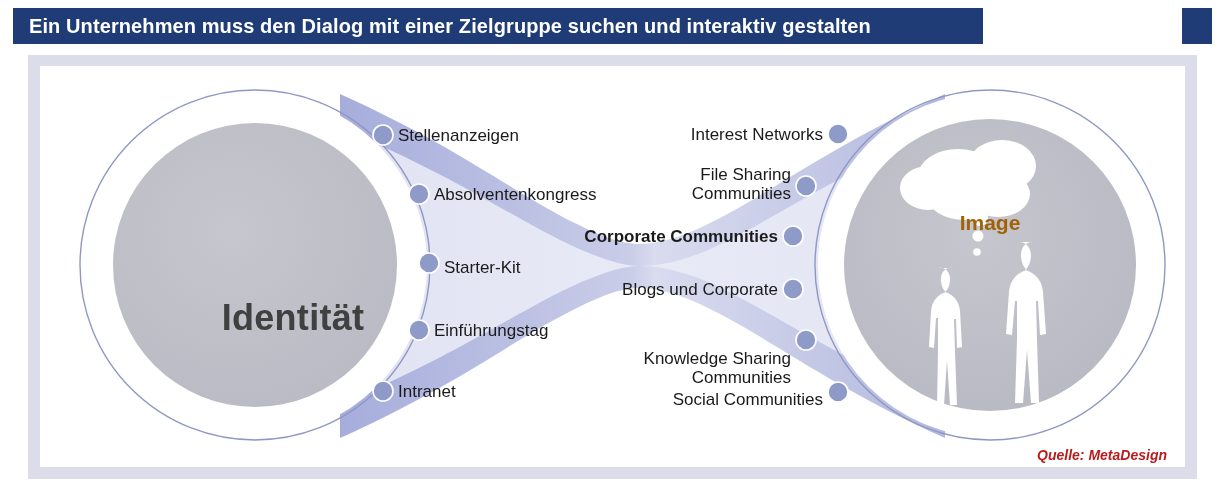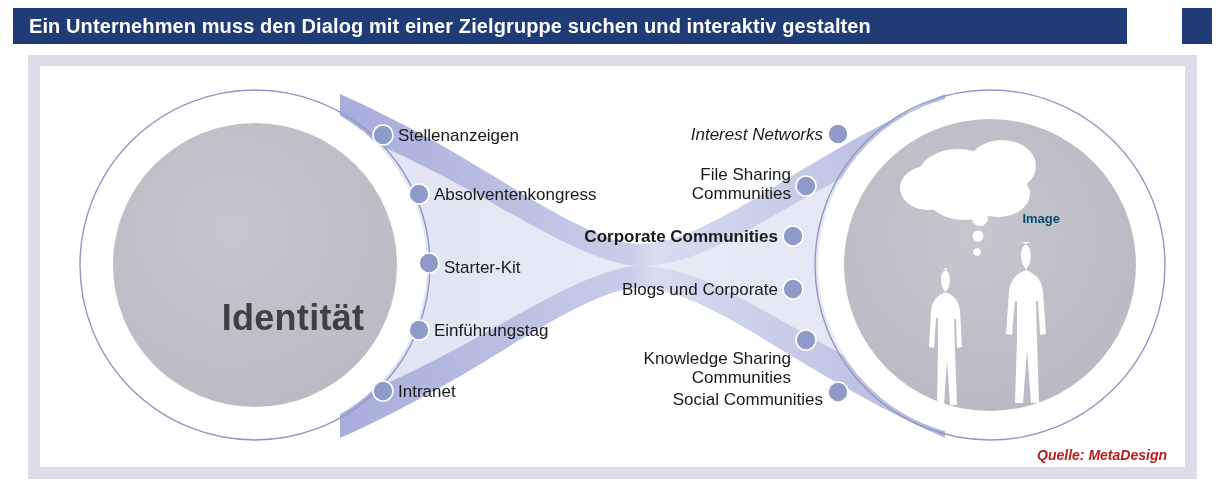--- a/index.html
+++ b/index.html
@@ -4,21 +4,21 @@
 <style>
   html,body{margin:0;padding:0;background:#ffffff;}
   body{
     font-family:"Liberation Sans", sans-serif;
     width:1225px;height:492px;position:relative;overflow:hidden;
   }
   #stage{position:absolute;left:0;top:0;width:1225px;height:492px;background:#ffffff;}
 
   
   .titlebar{
-    position:absolute;left:13px;top:8px;width:1114px;height:36px;
+    position:absolute;left:13px;top:8px;width:970px;height:36px;
     background:#1f3c76;
     box-sizing:border-box;
     display:flex;align-items:center;
   }
   .titlebar .tl-text{
     color:#ffffff;font-size:20px;font-weight:bold;letter-spacing:0.1px;
     margin-left:16px;white-space:nowrap;
   }
   .titlebar-cap{
     position:absolute;left:1182px;top:8px;width:30px;height:36px;
@@ -45,22 +45,22 @@
   }
   .lbl.l{text-align:left;}
   .lbl.r{text-align:right;}
   .lbl.two{white-space:normal;width:210px;}
 
   .identitaet{
     position:absolute;color:#404040;font-size:36px;font-weight:bold;
     left:113px;top:231px;width:280px;text-align:center;letter-spacing:0.3px;
   }
   .imagelabel{
-    position:absolute;color:#0c4a6e;font-size:13px;font-weight:bold;
-    left:880px;top:145px;width:140px;text-align:right;
+    position:absolute;color:#a16207;font-size:21px;font-weight:bold;
+    left:880px;top:145px;width:140px;text-align:center;
   }
   .quelle{
     position:absolute;right:18px;bottom:4px;
     font-size:14px;font-weight:bold;color:#b91c1c;white-space:nowrap;font-style:italic;
   }
 </style>
 </head>
 <body>
 
 <div id="stage">
@@ -194,21 +194,21 @@
 
     <div class="identitaet">Identität</div>
     <div class="imagelabel">Image</div>
 
     <div class="lbl l" style="left:358px;top:60px;text-align:right;">Stellenanzeigen</div>
     <div class="lbl l" style="left:394px;top:119px;">Absolventenkongress</div>
     <div class="lbl l" style="left:404px;top:192px;">Starter-Kit</div>
     <div class="lbl l" style="left:394px;top:255px;">Einführungstag</div>
     <div class="lbl l" style="left:358px;top:316px;">Intranet</div>
 
-    <div class="lbl r" style="right:362px;top:59px;font-style:italic;">Interest Networks</div>
+    <div class="lbl r" style="right:362px;top:59px;">Interest Networks</div>
     <div class="lbl r two" style="right:394px;top:99px;width:210px;">File Sharing<br>Communities</div>
     <div class="lbl r" style="right:407px;top:161px;font-weight:bold;">Corporate Communities</div>
     <div class="lbl r" style="right:407px;top:214px;">Blogs und Corporate</div>
     <div class="lbl r two" style="right:394px;top:253px;width:230px;margin-top:30px;">Knowledge Sharing<br>Communities</div>
     <div class="lbl r" style="right:362px;top:324px;">Social Communities</div>
 
     <div class="quelle">Quelle: MetaDesign</div>
   </div>
 </div>
 

